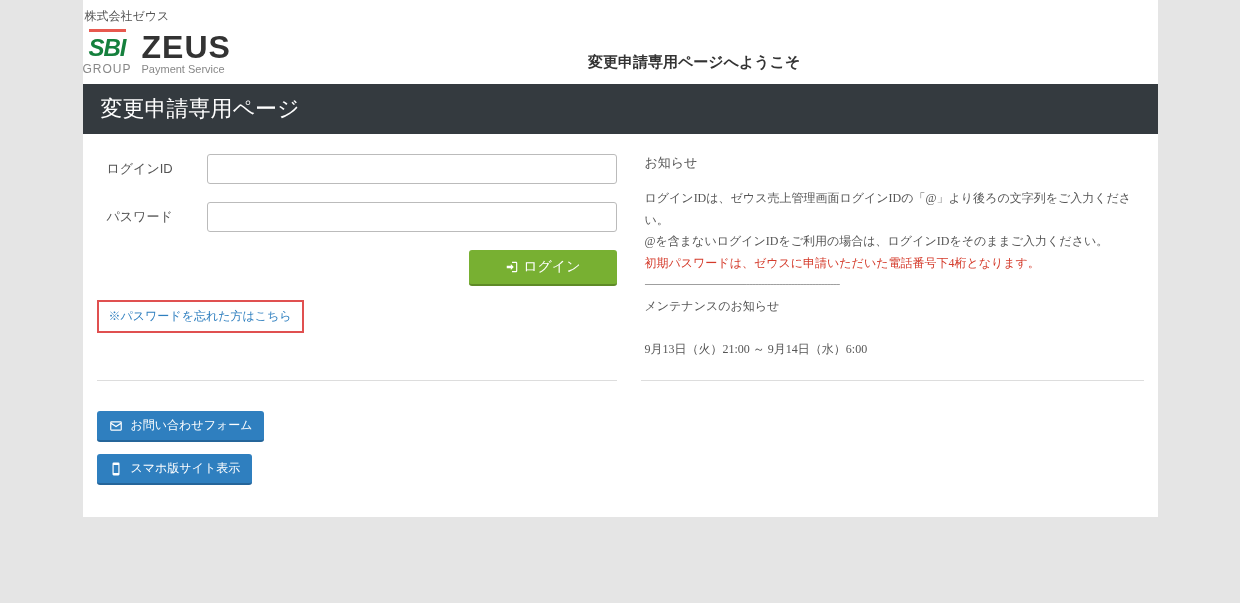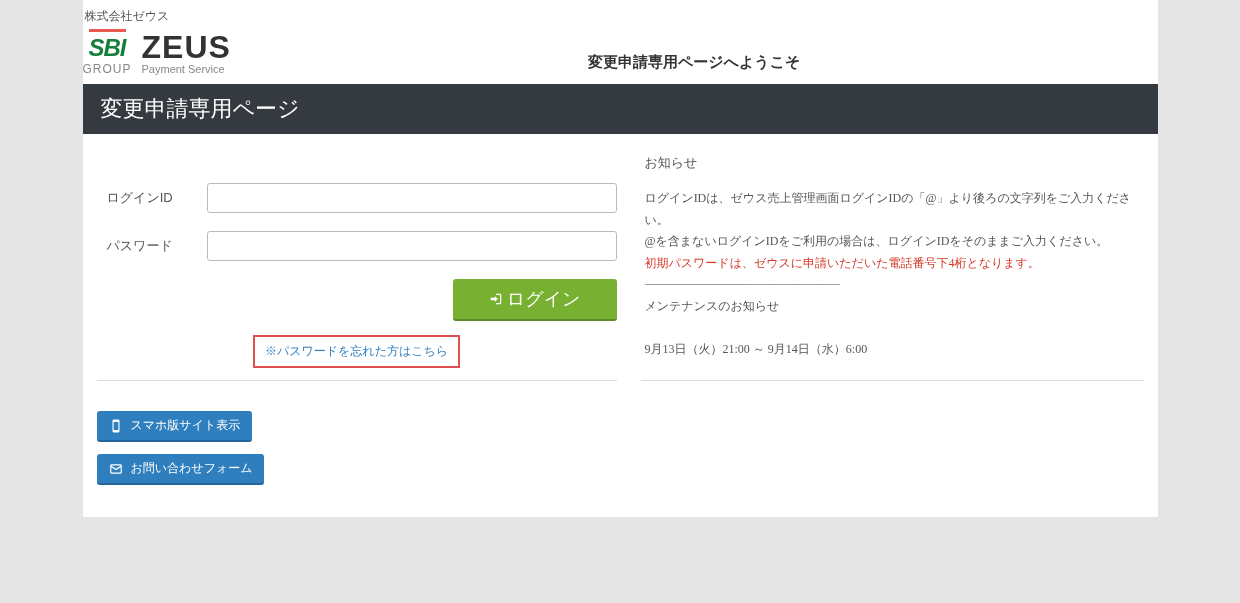--- a/index.html
+++ b/index.html
@@ -80,21 +80,20 @@
     }
     .content-area {
       display: flex;
       gap: 24px;
       padding: 20px 14px 0 14px;
     }
     .login-panel {
       flex: 0 0 520px;
       border-bottom: 1px solid #ddd;
       padding-bottom: 2px;
-      margin-top: 29px;
     }
     .form-row {
       display: flex;
       align-items: center;
       margin-bottom: 18px;
     }
     .form-label {
       width: 110px;
       font-size: 13px;
       color: #555;
@@ -112,29 +111,29 @@
       display: flex;
       justify-content: flex-end;
     }
     .login-btn {
       background: #78b032;
       color: #fff;
       border: none;
       border-bottom: 2px solid #5e8a27;
       border-radius: 3px;
       padding: 8px 36px;
-      font-size: 18px;
+      font-size: 14px;
       cursor: pointer;
       display: inline-flex;
       align-items: center;
       gap: 4px;
     }
     .forgot-row {
       display: flex;
-      justify-content: center;
+      justify-content: flex-start;
       margin-top: 14px;
     }
     .forgot-link {
       color: #2f7fbf;
       font-size: 12px;
       text-decoration: none;
       border: 2px solid #e05050;
       padding: 6px 10px;
       display: inline-block;
     }
@@ -243,28 +242,28 @@
         
       </div>
     </div>
 
   </div>
 
   <div class="bottom-buttons">
     <div>
       <button class="blue-btn">
         <svg class="icon-svg" viewBox="0 0 24 24">
+            <path d="M20 4H4a2 2 0 0 0-2 2v12a2 2 0 0 0 2 2h16a2 2 0 0 0 2-2V6a2 2 0 0 0-2-2zm0 2v.5l-8 5-8-5V6h16zm0 12H4V9l8 5 8-5v9z"></path>
+          </svg>
+        <span>お問い合わせフォーム</span>
+      </button>
+    </div>
+    <div>
+      <button class="blue-btn">
+        <svg class="icon-svg" viewBox="0 0 24 24">
             <path d="M16 1H8a2 2 0 0 0-2 2v18a2 2 0 0 0 2 2h8a2 2 0 0 0 2-2V3a2 2 0 0 0-2-2zm0 18H8V5h8v14z"></path>
           </svg>
         <span>スマホ版サイト表示</span>
       </button>
     </div>
-    <div>
-      <button class="blue-btn">
-        <svg class="icon-svg" viewBox="0 0 24 24">
-            <path d="M20 4H4a2 2 0 0 0-2 2v12a2 2 0 0 0 2 2h16a2 2 0 0 0 2-2V6a2 2 0 0 0-2-2zm0 2v.5l-8 5-8-5V6h16zm0 12H4V9l8 5 8-5v9z"></path>
-          </svg>
-        <span>お問い合わせフォーム</span>
-      </button>
-    </div>
   </div>
 
 </div>
 
 </body></html>

